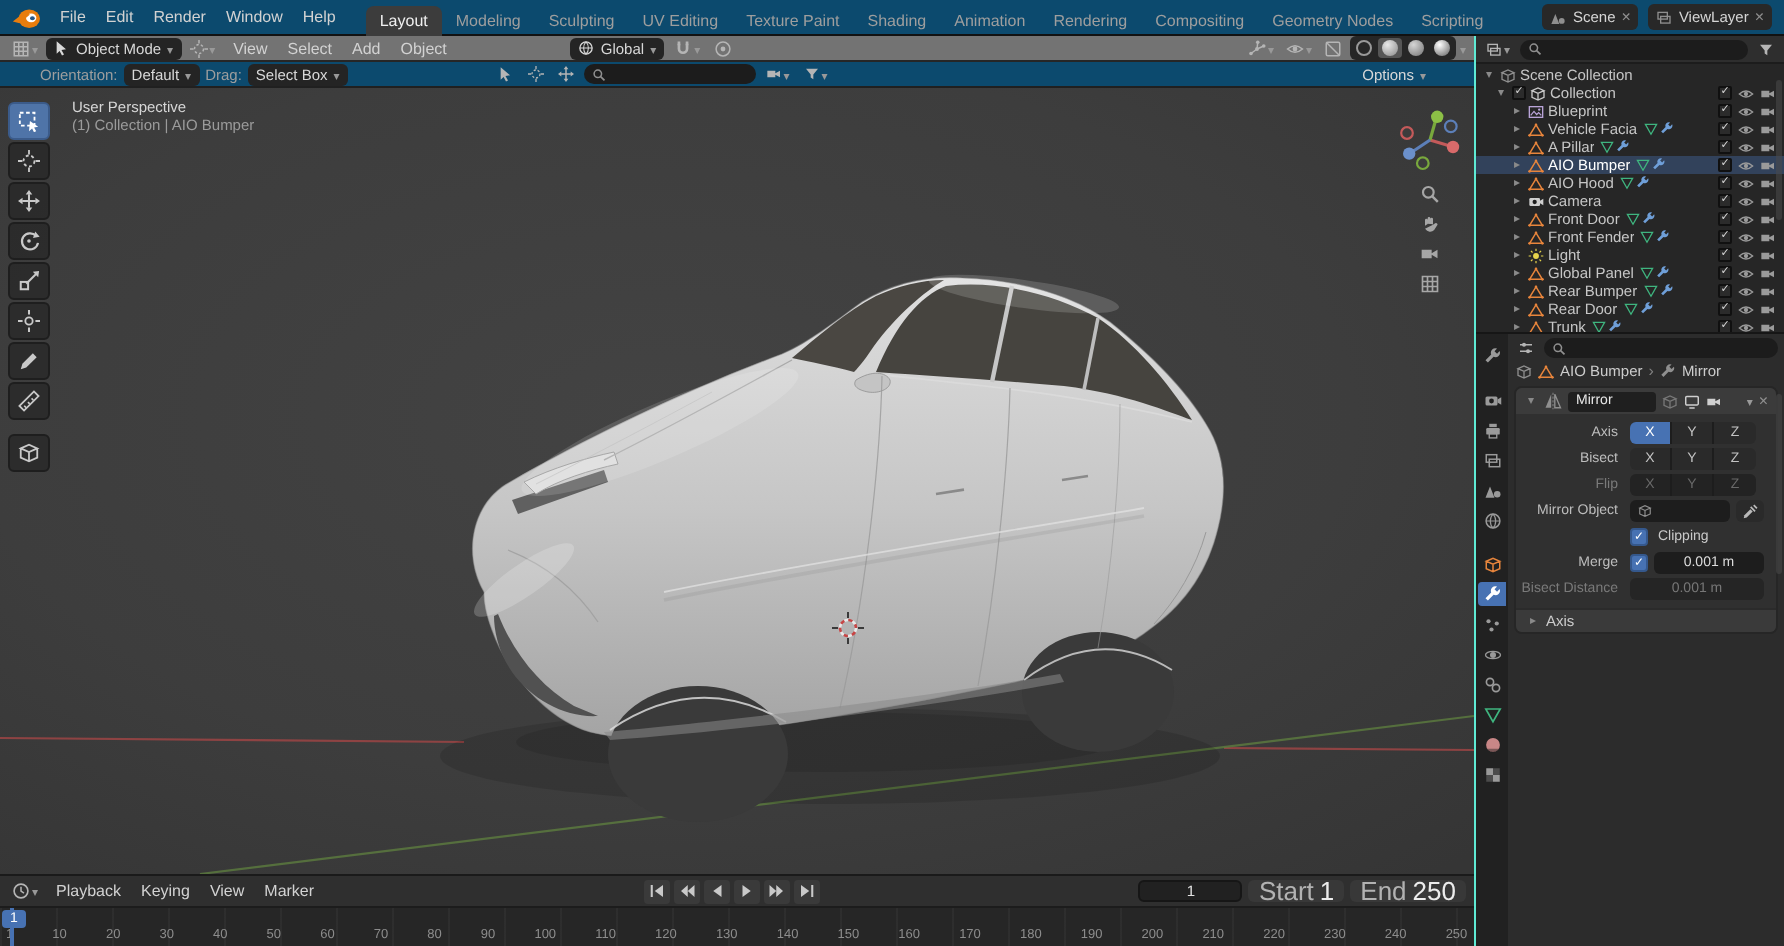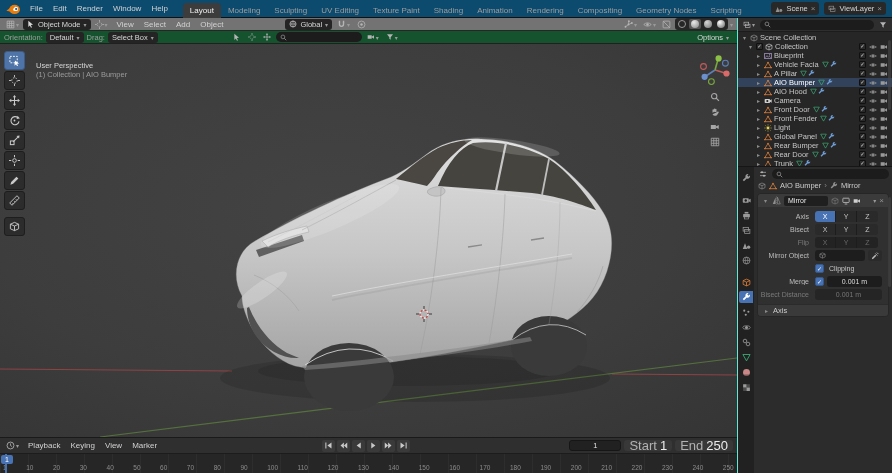--- a/index.html
+++ b/index.html
@@ -28,22 +28,22 @@
 .tb-right{margin-left:auto;display:flex;gap:5px;align-items:center;padding-right:2px}
 .tb-widget{display:flex;align-items:center;gap:3px;background:#282828;border-radius:3px;
   height:13px;padding:0 4px;font-size:7.5px;color:#d5d5d5}
 
 .content{flex:1;display:flex;min-height:0}
 .left-col{width:737px;display:flex;flex-direction:column;min-height:0}
 .right-col{width:155px;display:flex;flex-direction:column;background:#232323;border-left:1px solid #5eead4}
 
 .vph1{height:13px;flex:0 0 13px;background:#737373;display:flex;align-items:center;
   padding:0 4px;gap:2px;border-bottom:1px solid #262626}
-.vph2{height:13px;flex:0 0 13px;background:#14532d;display:flex;align-items:center;
-  padding:0 4px;gap:3px;border-bottom:1px solid #202020}
+.vph2{height:13px;flex:0 0 13px;background:#0c4a6e;display:flex;align-items:center;
+  padding:0 20px;gap:3px;border-bottom:1px solid #202020}
 .icbtn{display:flex;align-items:center;gap:1px;color:#b5b5b5;padding:0 2px}
 .dd{display:flex;align-items:center;gap:3px;background:#242424;border-radius:3px;
   height:11px;padding:0 4px;color:#d8d8d8;font-size:7.5px;white-space:nowrap}
 .lab{color:#9e9e9e;font-size:7.5px;white-space:nowrap}
 .cluster{display:flex;align-items:center;gap:3px}
 .cluster.mid{margin-left:55px}
 .cluster.right{margin-left:auto;gap:2px}
 .cluster.mid2{margin-left:70px}
 .shading{display:flex;align-items:center;gap:1px;background:#262626;border-radius:3px;padding:0 1px;height:12px}
 .shbtn{padding:1px 2px;border-radius:2px;display:flex}
@@ -57,21 +57,21 @@
   height:10px;padding:0 4px;min-width:86px}
 .dd.opts{margin-left:auto;background:transparent}
 
 .viewport{position:relative;flex:1;min-height:0;overflow:hidden;background:#3b3b3b}
 .scene-svg{position:absolute;inset:0;width:100%;height:100%}
 .toolbar{position:absolute;left:4px;top:7px;display:flex;flex-direction:column;gap:1px}
 .tool{width:21px;height:19px;background:rgba(42,42,42,.92);border:1px solid #1e1e1e;
   border-radius:3px;display:flex;align-items:center;justify-content:center;color:#c9c9c9}
 .tool.active{background:#4f74a8;border-color:#3b5b8a;color:#fff}
 .tool.last{margin-top:6px}
-.view-info{position:absolute;left:36px;top:17px;font-size:7.5px;line-height:9px;color:#d6d6d6}
+.view-info{position:absolute;left:36px;top:5px;font-size:7.5px;line-height:9px;color:#d6d6d6}
 .navcol{position:absolute;right:5px;top:9px;display:flex;flex-direction:column;align-items:center;gap:5px}
 .gizmo{width:34px;height:34px}
 .navic{color:#c2c2c2;opacity:.8}
 
 .tl-bar{height:16px;flex:0 0 16px;background:#2f2f2f;border-top:1px solid #1a1a1a;
   display:flex;align-items:center;padding:0 4px;gap:2px}
 .transport{display:flex;gap:2px;margin:0 auto}
 .tbtn{width:13px;height:12px;display:flex;align-items:center;justify-content:center;color:#c9c9c9;background:#3a3a3a;border-radius:2px}
 .tl-fields{display:flex;gap:3px;align-items:center}
 .framefield{width:52px;height:11px;background:#212121;border:1px solid #161616;border-radius:3px;

